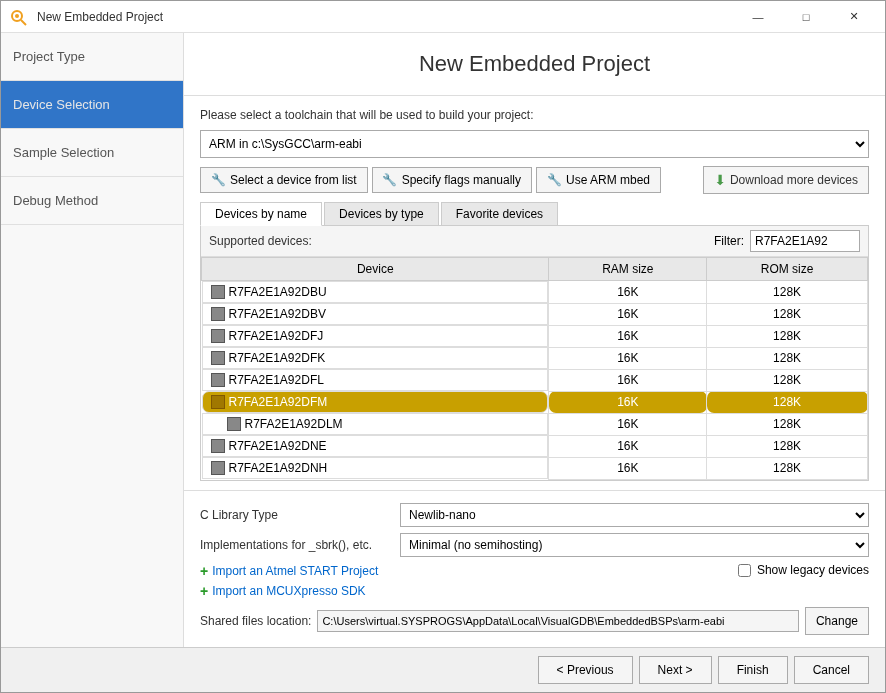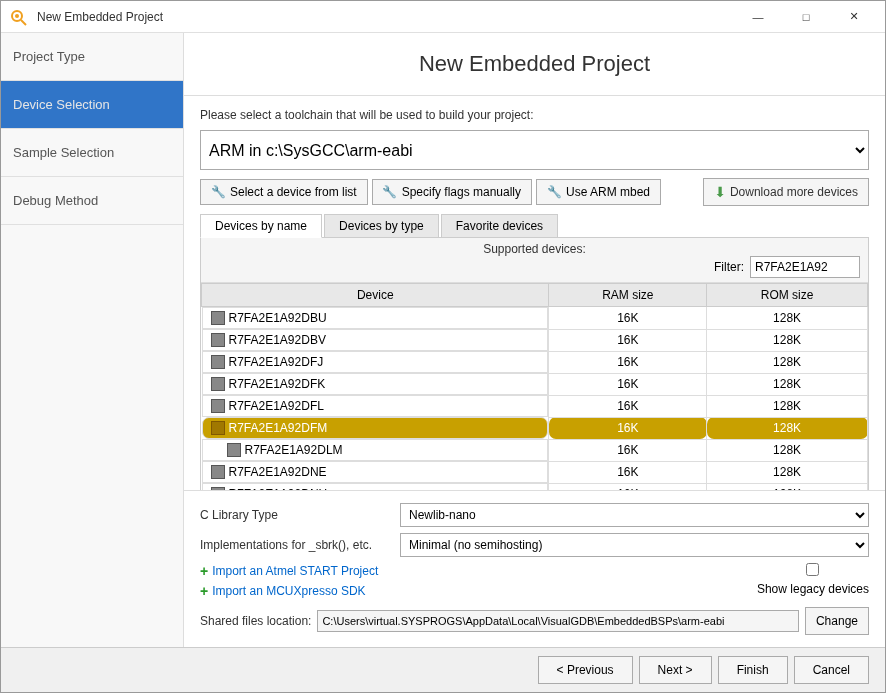--- a/index.html
+++ b/index.html
@@ -22,53 +22,53 @@
     
     .main { flex: 1; display: flex; flex-direction: column; overflow: hidden; }
     
     .main-header { text-align: center; padding: 18px; font-size: 22px; font-weight: normal; color: #333; border-bottom: 1px solid #ddd; background: white; flex-shrink: 0; }
     
     .main-body { flex: 1; overflow-y: auto; padding: 12px 16px; background: white; }
     
     .toolbar-desc { color: #333; margin-bottom: 8px; font-size: 12px; }
     
     .toolchain-row { display: flex; align-items: center; margin-bottom: 8px; }
-    .toolchain-select { flex: 1; height: 40px; border: 1px solid #aaa; padding: 2px 4px; font-size: 16px; background: white; }
+    .toolchain-select { flex: 1; height: 28px; border: 1px solid #aaa; padding: 2px 4px; font-size: 12px; background: white; }
     
     .btn-row { display: flex; gap: 4px; margin-bottom: 8px; align-items: center; }
     .btn { height: 26px; padding: 0 10px; border: 1px solid #aaa; background: #f5f5f5; cursor: pointer; font-size: 12px; display: flex; align-items: center; gap: 4px; }
     .btn-download { margin-left: auto; background: #f5f5f5; border: 1px solid #aaa; height: 28px; padding: 0 10px; cursor: pointer; font-size: 12px; display: flex; align-items: center; gap: 4px; color: #333; }
     
     .tabs { display: flex; border-bottom: 1px solid #ccc; margin-bottom: 0; }
     .tab { padding: 4px 14px; border: 1px solid #ccc; border-bottom: none; background: #e8e8e8; cursor: pointer; margin-right: 2px; font-size: 12px; }
     .tab.active { background: white; border-bottom: 1px solid white; margin-bottom: -1px; }
     
     .device-panel { border: 1px solid #ccc; border-top: none; }
-    .device-panel-header { display: flex; align-items: center; padding: 4px 8px; background: #f5f5f5; border-bottom: 1px solid #ddd; flex-direction: column; }
+    .device-panel-header { display: flex; align-items: center; padding: 4px 8px; background: #f5f5f5; border-bottom: 1px solid #ddd; }
     .supported-label { font-size: 12px; color: #333; }
     .filter-section { margin-left: auto; display: flex; align-items: center; gap: 6px; font-size: 12px; }
     .filter-input { height: 22px; border: 1px solid #aaa; padding: 0 4px; font-size: 12px; width: 110px; }
     
     .device-table { width: 100%; border-collapse: collapse; }
     .device-table th { background: #e8e8e8; border: 1px solid #ccc; padding: 4px 8px; font-weight: normal; font-size: 12px; text-align: center; }
     .device-table td { border: 1px solid #ddd; padding: 3px 8px; font-size: 12px; }
     .device-table td:first-child { display: flex; align-items: center; gap: 4px; }
     .device-table tr.selected td { background: #c8a000; color: white; border-radius: 7px; }
     
     .bottom-section { padding: 12px 16px; border-top: 1px solid #ddd; background: white; flex-shrink: 0; }
     
     .form-row { display: flex; align-items: center; margin-bottom: 6px; font-size: 12px; }
     .form-label { width: 200px; color: #333; flex-shrink: 0; }
     .form-select { flex: 1; height: 24px; border: 1px solid #aaa; padding: 0 4px; font-size: 12px; background: white; }
     
     .links-row { display: flex; align-items: flex-start; justify-content: space-between; margin-bottom: 8px; }
     .links-left { display: flex; flex-direction: column; gap: 4px; }
     .link-item { display: flex; align-items: center; gap: 4px; color: #0066cc; cursor: pointer; font-size: 12px; }
     .link-plus { color: #2a9a2a; font-weight: bold; font-size: 14px; }
-    .show-legacy { display: flex; align-items: center; gap: 6px; font-size: 12px; flex-direction: column; }
+    .show-legacy { display: flex; align-items: center; gap: 6px; font-size: 12px; }
     
     .shared-files-row { display: flex; align-items: center; gap: 6px; font-size: 12px; }
     .shared-label { color: #333; flex-shrink: 0; }
     .shared-path { flex: 1; height: 22px; border: 1px solid #aaa; padding: 0 4px; font-size: 11px; background: #f5f5f5; overflow: hidden; }
     .change-btn { height: 28px; padding: 0 10px; border: 1px solid #aaa; background: #f5f5f5; cursor: pointer; font-size: 12px; }
     
     .footer { display: flex; justify-content: flex-end; align-items: center; padding: 8px 16px; background: #f0f0f0; border-top: 1px solid #ccc; gap: 6px; flex-shrink: 0; }
     .footer-btn { height: 28px; padding: 0 18px; border: 1px solid #aaa; background: #f5f5f5; cursor: pointer; font-size: 12px; }
     .footer-btn.finish { background: #f5f5f5; }
     

